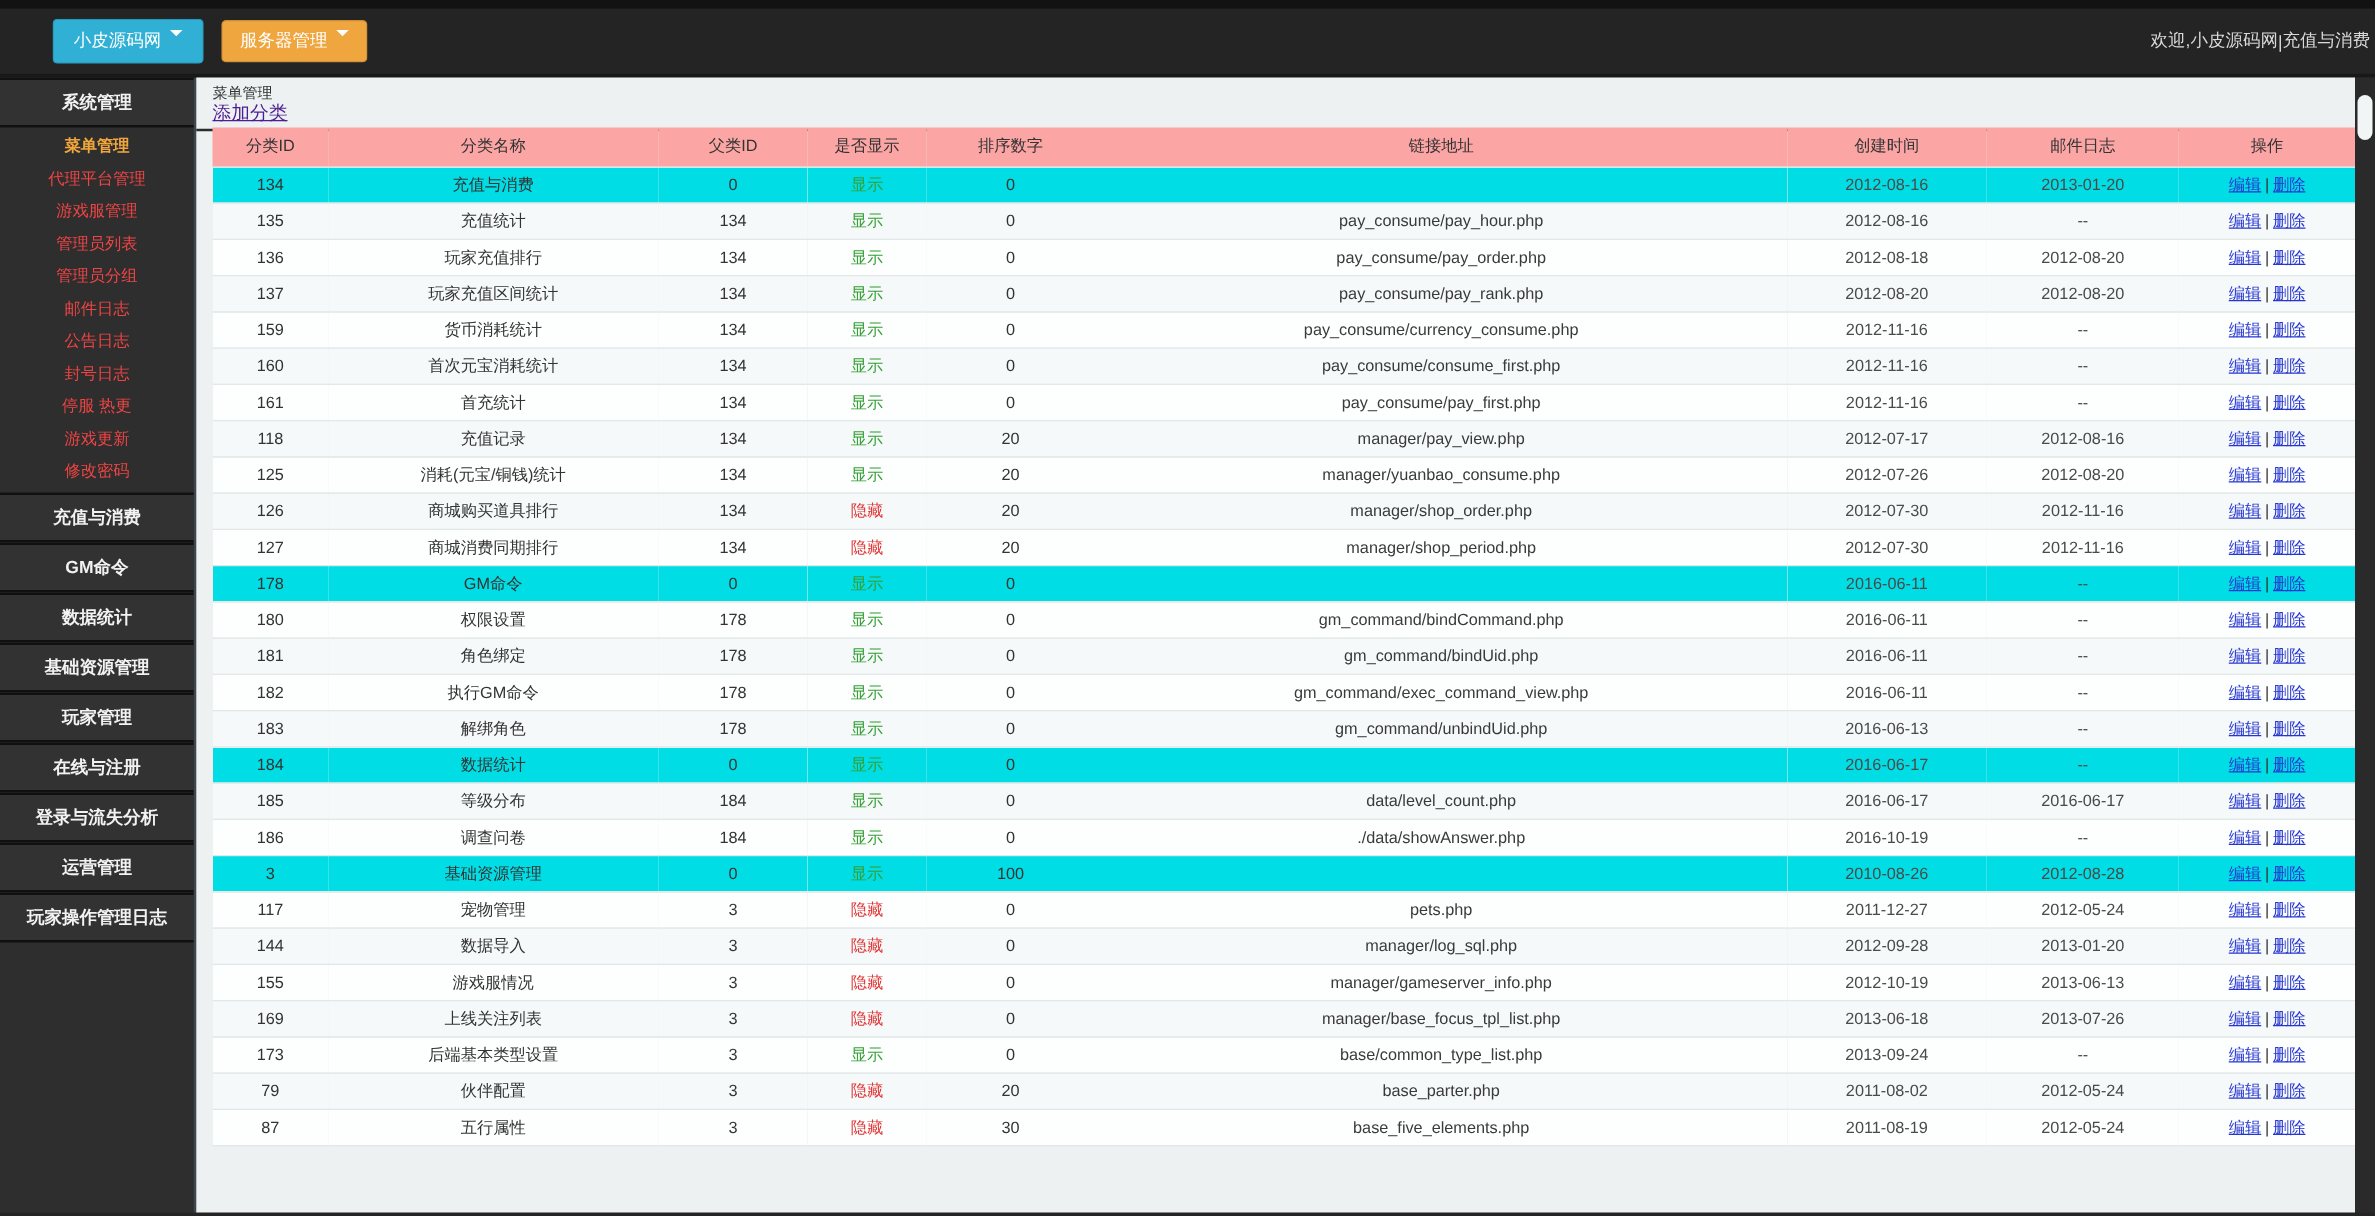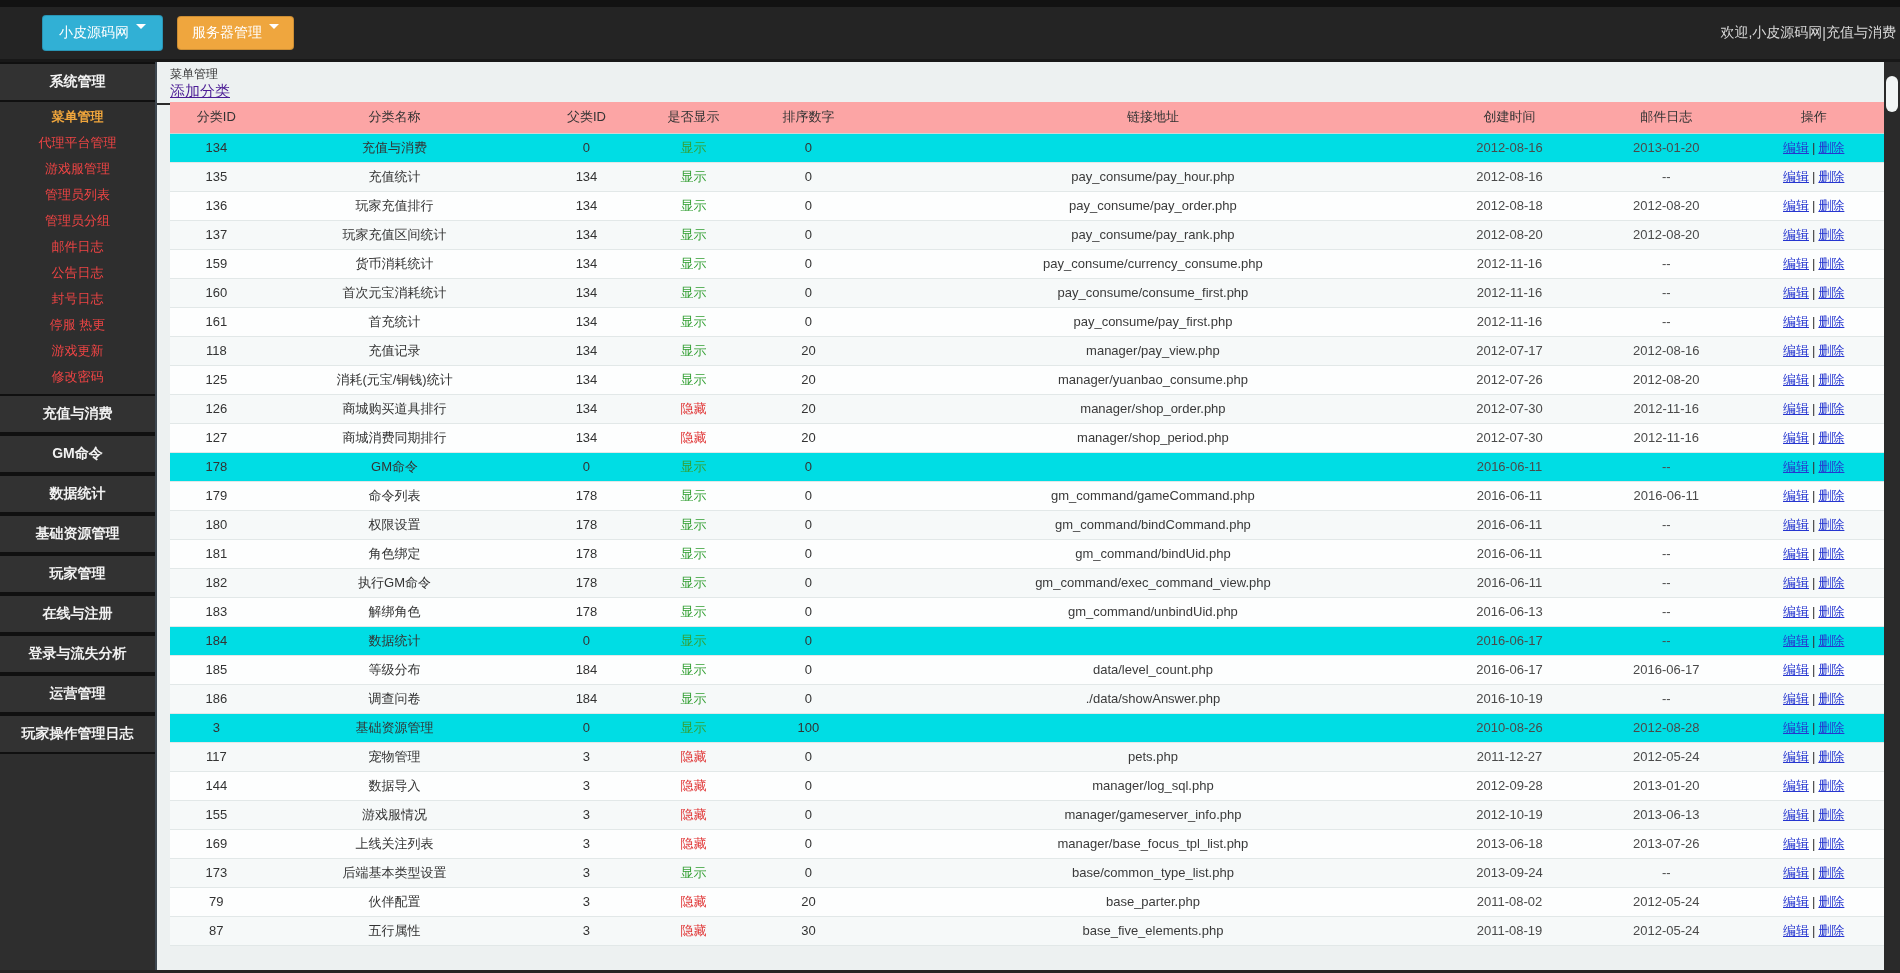--- a/index.html
+++ b/index.html
@@ -348,33 +348,20 @@
     <td class="c-visible"><span class="vis show">显示</span></td>
     <td class="c-sort">0</td>
     <td class="c-link"></td>
     <td class="c-created">2016-06-11</td>
     <td class="c-modified">--</td>
     <td class="c-actions">
       <a class="act">编辑</a><span class="sep">|</span><a class="act">删除</a>
     </td>
   </tr>
 
-  <tr>
-    <td class="c-id">179</td>
-    <td class="c-name">命令列表</td>
-    <td class="c-parent">178</td>
-    <td class="c-visible"><span class="vis show">显示</span></td>
-    <td class="c-sort">0</td>
-    <td class="c-link">gm_command/gameCommand.php</td>
-    <td class="c-created">2016-06-11</td>
-    <td class="c-modified">2016-06-11</td>
-    <td class="c-actions">
-      <a class="act">编辑</a><span class="sep">|</span><a class="act">删除</a>
-    </td>
-  </tr>
 
   <tr>
     <td class="c-id">180</td>
     <td class="c-name">权限设置</td>
     <td class="c-parent">178</td>
     <td class="c-visible"><span class="vis show">显示</span></td>
     <td class="c-sort">0</td>
     <td class="c-link">gm_command/bindCommand.php</td>
     <td class="c-created">2016-06-11</td>
     <td class="c-modified">--</td>

